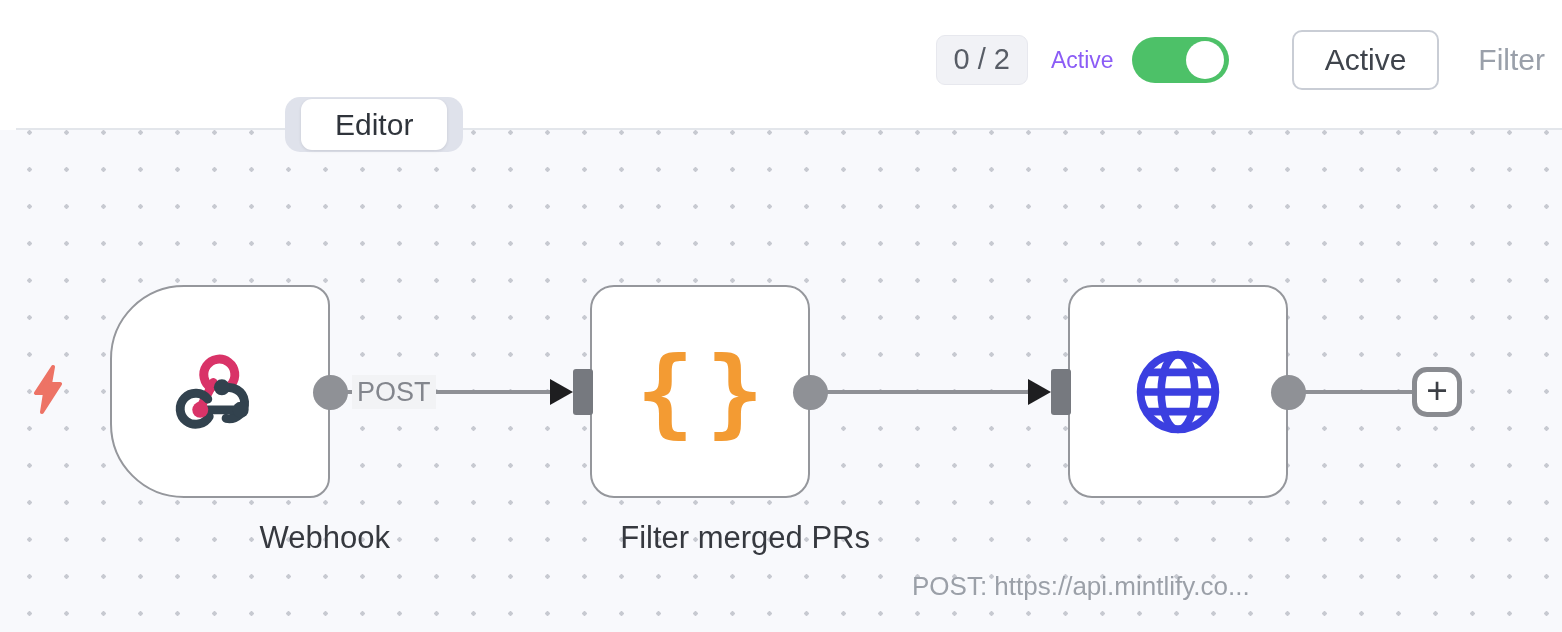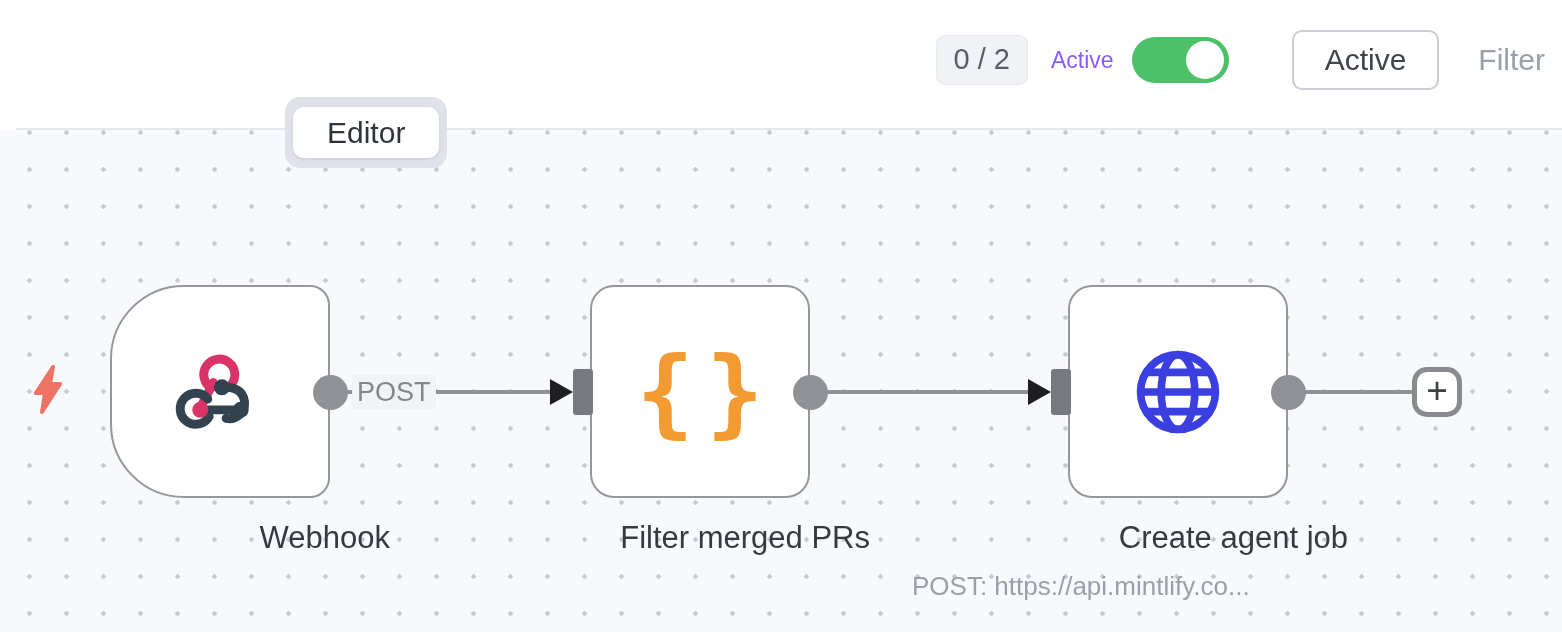--- a/index.html
+++ b/index.html
@@ -33,23 +33,23 @@
   }
   .share-btn {
     margin-left:63px; background:#ffffff; border:2px solid #c9cdd5; border-radius:10px;
     padding:11px 31px; font-size:30px; color:#3f444c; cursor:pointer;
     font-family:"Liberation Sans", sans-serif;
   }
   .saved-status { margin-left:39px; color:#9aa0aa; font-size:30px; }
 
   
   .tabbar {
-    position:absolute; left:285px; top:97px; height:71px; z-index:6;
+    position:absolute; left:285px; top:97px; height:55px; z-index:6;
     background:#dfe2eb; border-radius:15px;
-    display:flex; align-items:center; padding:0 8px;
+    display:flex; align-items:center; padding:0 16px;
   }
   .tab {
     height:51px; display:flex; align-items:center; border-radius:11px;
     font-size:30px; color:#6f7683; padding:0 29px; cursor:pointer; white-space:nowrap;
   }
   .tab.active {
     background:#ffffff; color:#2f343b; padding:0 34px;
     box-shadow:0 1px 3px rgba(40,45,60,.12);
   }
 
@@ -184,17 +184,16 @@
     <div class="port-in" style="left:573px;"></div>
     <div class="wire-arrow" style="left:1028px;"></div>
     <div class="port-in" style="left:1051px;"></div>
 
     <div class="wire-label" style="left:352px;">POST</div>
 
     <div class="add-node-btn">+</div>
 
     <div class="node-title" style="left:50px;">Webhook</div>
     <div class="node-title" style="left:530px;">Filter merged PRs</div>
-    <div class="node-title" style="left:1008px;">Create agent job</div>
     <div class="node-subtitle" style="left:912px;">POST: https://api.mintlify.co...</div>
 
   </div>
 </div>
 
 </body></html>

